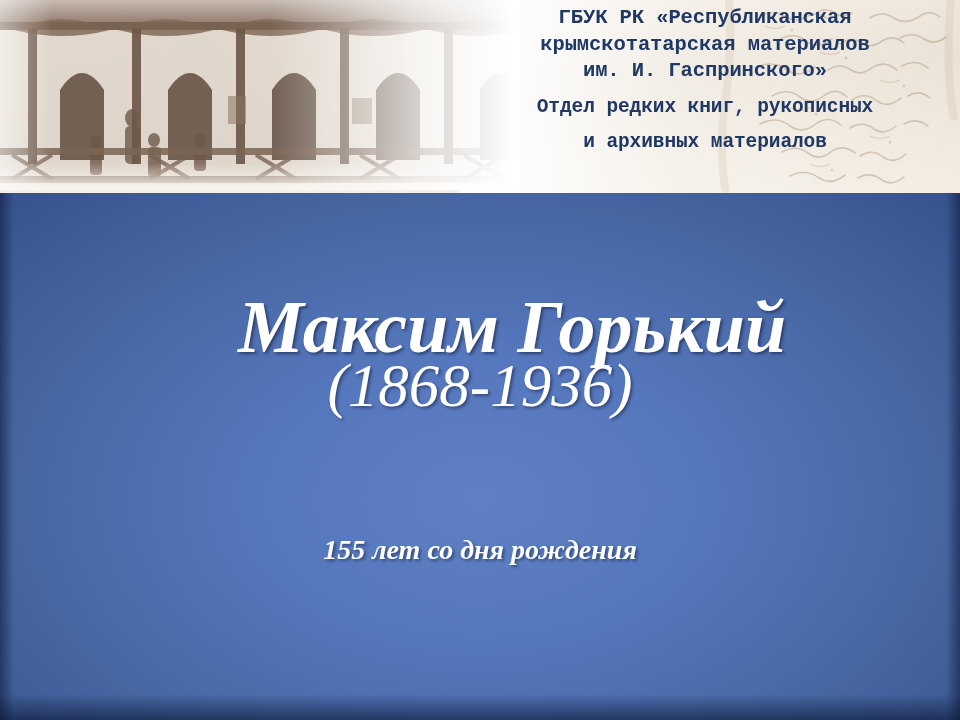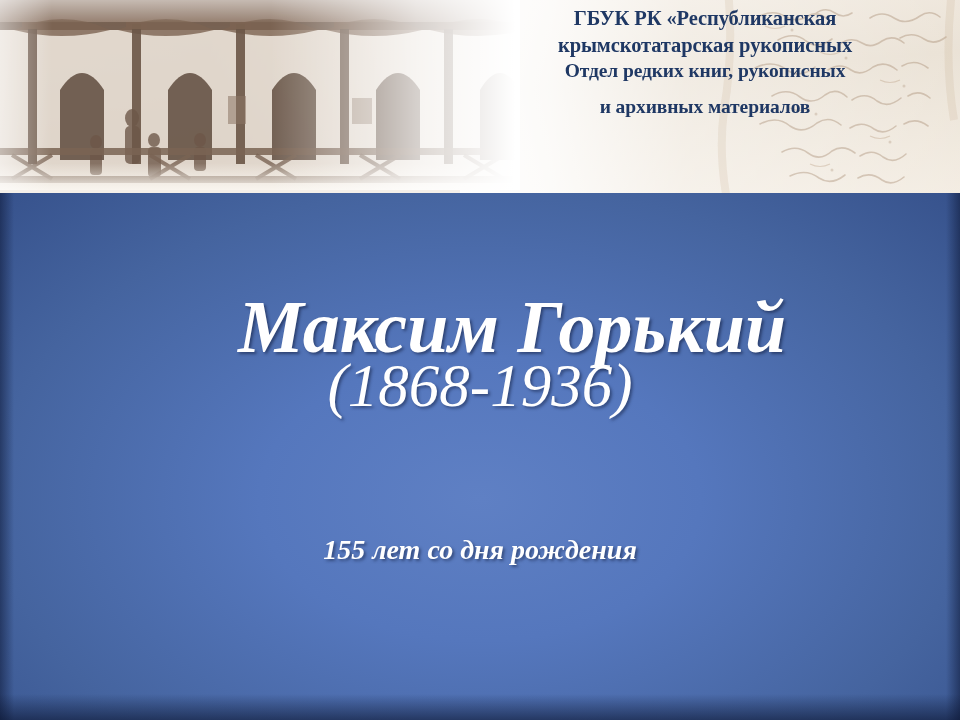--- a/index.html
+++ b/index.html
@@ -81,30 +81,31 @@
   }
 
   
   .org-block {
     position: absolute;
     left: 480px;
     top: 5px;
     width: 450px;
     text-align: center;
     color: #1f3864;
-    font-family: Liberation Serif, serif;
+    font-family: Liberation Mono, monospace;
     font-weight: bold;
     line-height: 1.30;
   }
   .org-line {
     font-size: 20.5px;
     letter-spacing: -0.1px;
     white-space: nowrap;
   }
   .org-dept {
+    margin-top: 10px;
   }
   .org-dept .org-line {
     font-size: 19.5px;
   }
   .org-dept .org-line + .org-line {
     margin-top: 10px;
   }
 
   
   .body-panel {
@@ -307,21 +308,22 @@
           <path d="M256 155 l40 24 M296 155 l-40 24"></path>
           <path d="M360 155 l40 24 M400 155 l-40 24"></path>
           <path d="M464 155 l40 24 M504 155 l-40 24"></path>
         </g>
       </svg>
       <div class="photo-fade"></div>
     </div>
 
     <div class="org-block">
       <div class="org-line">ГБУК РК «Республиканская</div>
-      <div class="org-line">крымскотатарская рукописных</div>
+      <div class="org-line">крымскотатарская материалов</div>
+      <div class="org-line">им. И. Гаспринского»</div>
       <div class="org-dept">
         <div class="org-line">Отдел редких книг, рукописных</div>
         <div class="org-line">и архивных материалов</div>
       </div>
     </div>
   </div>
 
   <div class="body-panel">
     <div class="panel-edge-left"></div>
     <div class="panel-edge-right"></div>

